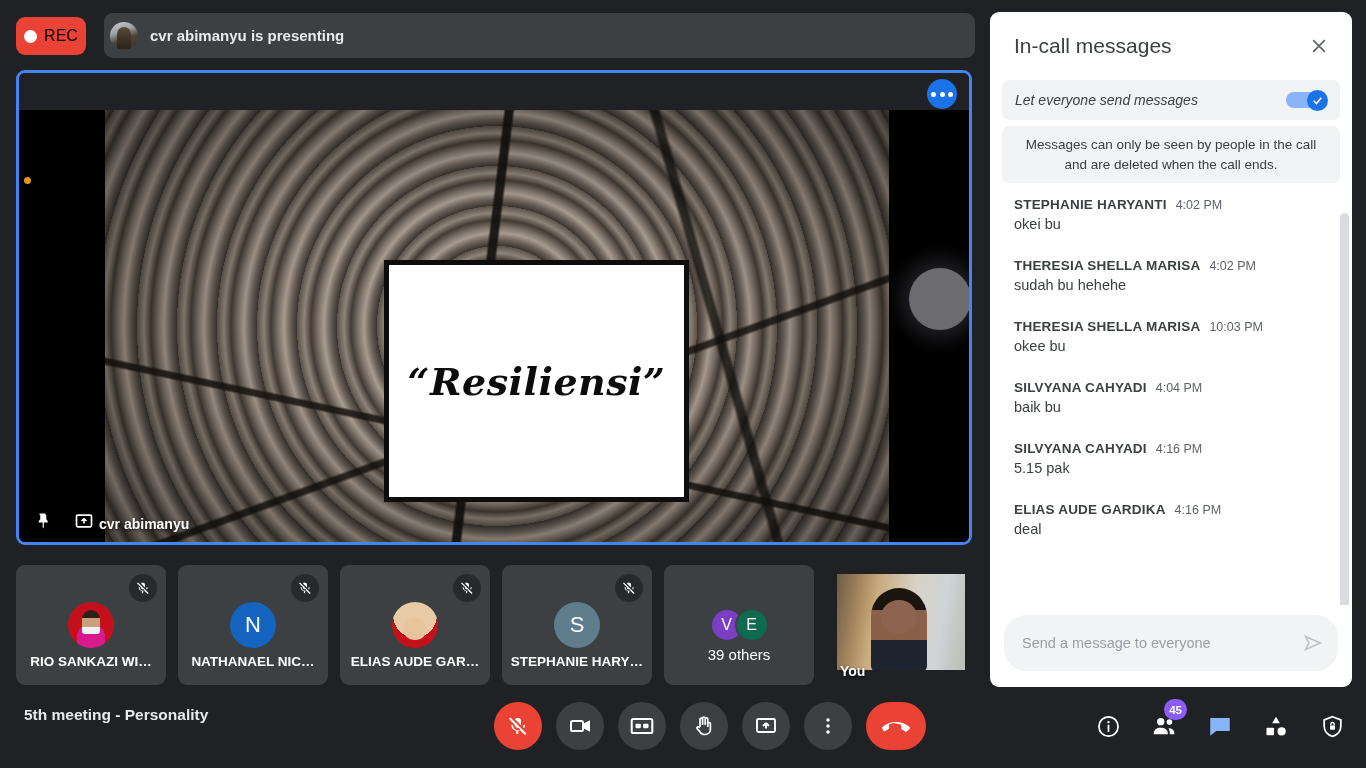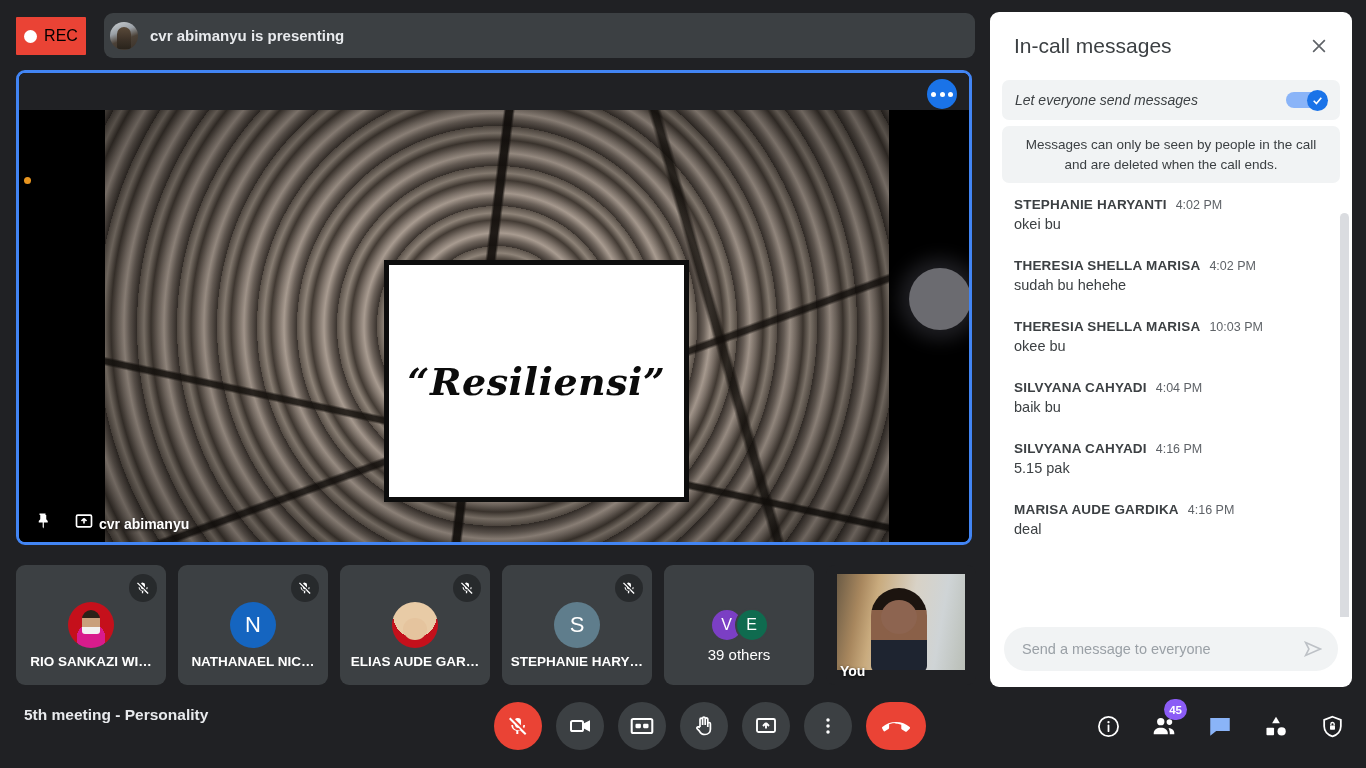--- a/index.html
+++ b/index.html
@@ -8,21 +8,21 @@
     background: #202124;
     font-family: "Liberation Sans", sans-serif;
     overflow: hidden;
   }
   .app { position: relative; width: 1366px; height: 768px; background: #202124; }
 
   
   .topbar { position: absolute; left: 0; top: 0; width: 990px; height: 70px; }
   .rec-badge {
     position: absolute; left: 16px; top: 17px;
-    width: 70px; height: 38px; border-radius: 1px;
+    width: 70px; height: 38px; border-radius: 9px;
     background: #ea4335; display: flex; align-items: center;
     justify-content: center; gap: 7px;
   }
   .rec-dot { width: 13px; height: 13px; border-radius: 50%; background: #fff; }
 
   .presenting-bar {
     position: absolute; left: 104px; top: 13px;
     width: 871px; height: 45px; border-radius: 9px;
     background: #3c4043; display: flex; align-items: center; padding-left: 6px; gap: 12px;
   }
@@ -158,21 +158,21 @@
   .msg { margin-bottom: 26px; }
   .msg-head { display: flex; align-items: baseline; gap: 9px; }
   .msg-author { font-size: 13.5px; font-weight: 700; color: #3c4043; letter-spacing: .2px; }
   .msg-time { font-size: 12.5px; color: #5f6368; }
   .msg-body { font-size: 14.5px; color: #3c4043; margin-top: 4px; }
   .chat-scrollbar { position: absolute; right: 3px; top: 0; width: 9px; height: 100%; }
   .chat-scrollbar .thumbbar { position: absolute; left: 0; top: 30px; width: 9px; height: 440px; border-radius: 5px; background: #dadce0; }
 
   .chat-input-wrap { flex: none; padding: 10px 14px 16px; }
   .chat-input {
-    height: 44px; border-radius: 22px; background: #f1f3f4;
+    height: 56px; border-radius: 22px; background: #f1f3f4;
     display: flex; align-items: center; padding: 0 14px 0 18px; 
   }
   .chat-input .ph { flex: 1; font-size: 14.5px; color: #9aa0a6; }
   .send-icon { color: #bdc1c6; display: flex; align-items: center; }
 
   
   .bottombar { position: absolute; left: 0; bottom: 0; width: 1366px; height: 80px; background: #202124; }
   .meet-title { position: absolute; left: 24px; top: 18px; color: #e8eaed; font-size: 15.5px; font-weight: 700; }
   .center-controls { position: absolute; left: 494px; top: 14px; display: flex; align-items: center; gap: 14px; }
   .cbtn { width: 48px; height: 48px; border-radius: 50%; background: #3c4043; display: flex; align-items: center; justify-content: center; }
@@ -358,21 +358,21 @@
       </div>
       <div class="msg">
         <div class="msg-head">
           <span class="msg-author">SILVYANA CAHYADI</span>
           <span class="msg-time">4:16 PM</span>
         </div>
         <div class="msg-body">5.15 pak</div>
       </div>
       <div class="msg">
         <div class="msg-head">
-          <span class="msg-author">MARISA AUDE GARDIKA</span>
+          <span class="msg-author">ELIAS AUDE GARDIKA</span>
           <span class="msg-time">4:16 PM</span>
         </div>
         <div class="msg-body">deal</div>
       </div>
       <div class="chat-scrollbar">
         <span class="thumbbar"></span>
       </div>
     </div>
 
     <div class="chat-input-wrap">

